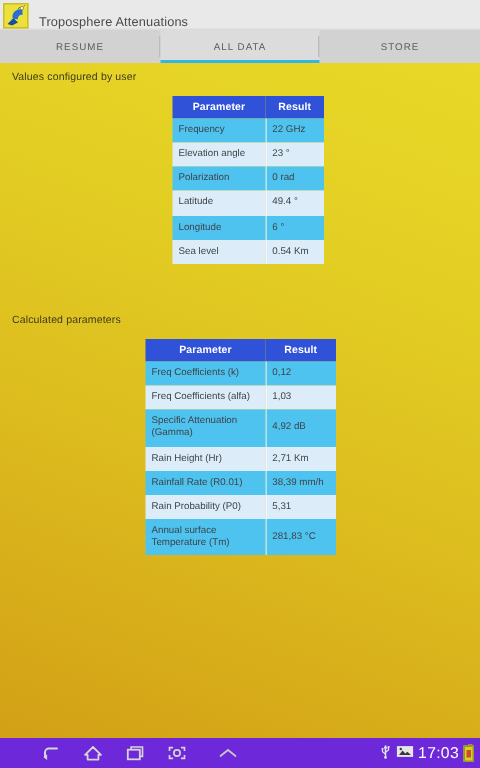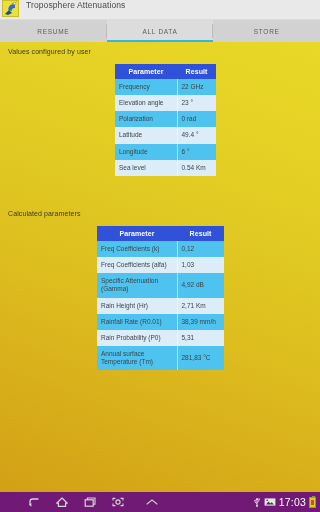--- a/index.html
+++ b/index.html
@@ -11,21 +11,21 @@
   body {
     background:#222;
     position:relative;
   }
 
   
   .titlebar {
     height:20px;
     background:#e9e9e9;
     display:flex;
-    align-items:flex-start;
+    align-items:flex-end;
     padding-left:2px;
     border-bottom:1px solid #dcdcdc;
   }
   .app-icon {
     width:17px; height:17px;
     background:#ece03a;
     border:1px solid #c9bd28;
     margin-right:7px;
     position:relative;
     flex:0 0 auto;
@@ -115,21 +115,21 @@
   table.t1 th:first-child, table.t1 td:first-child { width:62px; }
   table.t1 th:last-child,  table.t1 td:last-child  { width:39px; }
   table.t2 th:first-child, table.t2 td:first-child { width:80px; }
   table.t2 th:last-child,  table.t2 td:last-child  { width:47px; }
 
   
   .navbar {
     position:absolute;
     left:0; right:0; bottom:0;
     height:20px;
-    background:#701a75;
+    background:#6d28d9;
     display:flex;
     align-items:center;
     padding-left:20px;
   }
   .nav-btn {
     width:28px; height:20px;
     display:flex; align-items:center; justify-content:center;
   }
   .nav-spacer { flex:1 1 auto; }
   .nav-chevron { width:40px; display:flex; align-items:center; justify-content:center; }

